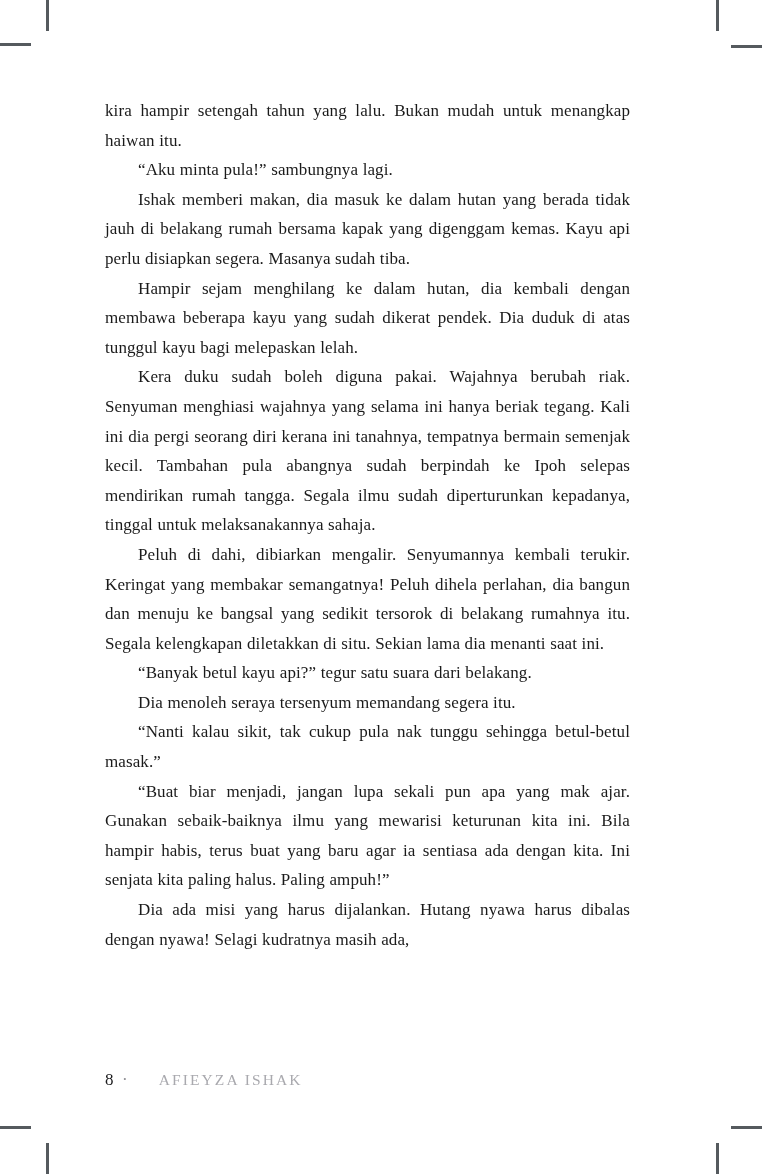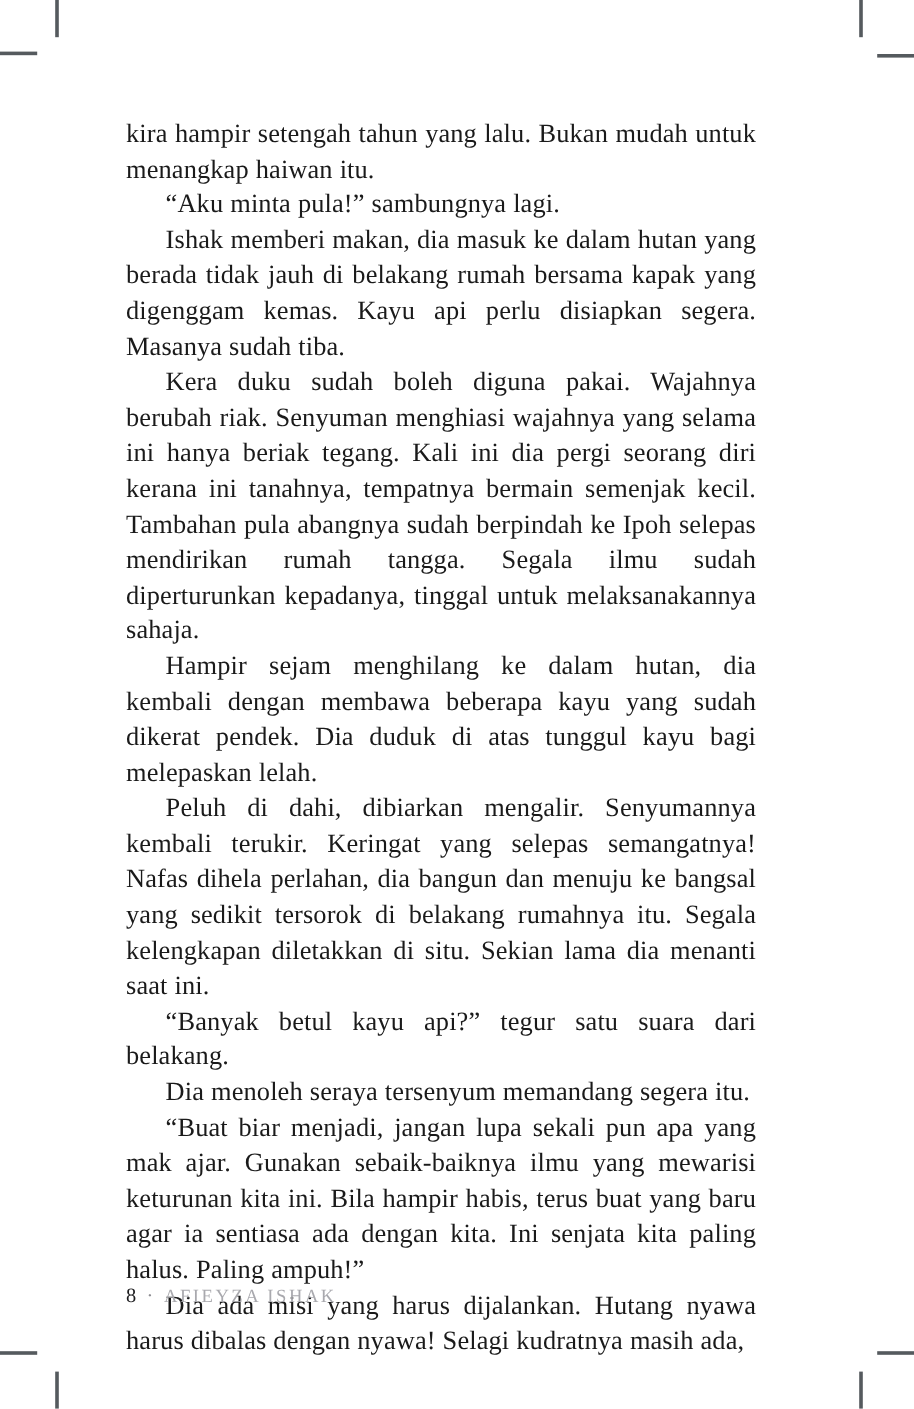--- a/index.html
+++ b/index.html
@@ -39,21 +39,21 @@
     left: 105px;
     top: 96px;
     width: 525px;
   }
 
   .para {
     margin: 0;
     text-align: justify;
     text-align-last: left;
     text-indent: 33px;
-    font-size: 22px;
+    font-size: 17px;
     line-height: 29.6px;
     color: #1a1a1a;
     letter-spacing: 0.1px;
     word-spacing: 0.2px;
   }
   .para.cont {
     text-indent: 0;
   }
 
   
@@ -74,43 +74,45 @@
   .folio-sep {
     font-size: 17px;
     color: #8d8d92;
     padding: 0 9px 0 8px;
   }
   .author {
     font-size: 15.5px;
     color: #a9a9ae;
     letter-spacing: 2.1px;
     text-transform: uppercase;
+    margin-left: 22px;
   }
 </style>
 </head>
 <body>
 
 <div class="crop crop-v crop-tl-v"></div>
 <div class="crop crop-h crop-tl-h"></div>
 <div class="crop crop-v crop-tr-v"></div>
 <div class="crop crop-h crop-tr-h"></div>
 <div class="crop crop-v crop-bl-v"></div>
 <div class="crop crop-h crop-bl-h"></div>
 <div class="crop crop-v crop-br-v"></div>
 <div class="crop crop-h crop-br-h"></div>
 
 <div class="page-body">
   <p class="para cont">kira hampir setengah tahun yang lalu. Bukan mudah untuk menangkap haiwan itu.</p>
   <p class="para">“Aku minta pula!” sambungnya lagi.</p>
   <p class="para">Ishak memberi makan, dia masuk ke dalam hutan yang berada tidak jauh di belakang rumah bersama kapak yang digenggam kemas. Kayu api perlu disiapkan segera. Masanya sudah tiba.</p>
+  <p class="para">Hampir sejam menghilang ke dalam hutan, dia kembali dengan membawa beberapa kayu yang sudah dikerat pendek. Dia duduk di atas tunggul kayu bagi melepaskan lelah.</p>
   <p class="para">Kera duku sudah boleh diguna pakai. Wajahnya berubah riak. Senyuman menghiasi wajahnya yang selama ini hanya beriak tegang. Kali ini dia pergi seorang diri kerana ini tanahnya, tempatnya bermain semenjak kecil. Tambahan pula abangnya sudah berpindah ke Ipoh selepas mendirikan rumah tangga. Segala ilmu sudah diperturunkan kepadanya, tinggal untuk melaksanakannya sahaja.</p>
-  <p class="para">Hampir sejam menghilang ke dalam hutan, dia kembali dengan membawa beberapa kayu yang sudah dikerat pendek. Dia duduk di atas tunggul kayu bagi melepaskan lelah.</p>
-  <p class="para">Peluh di dahi, dibiarkan mengalir. Senyumannya kembali terukir. Keringat yang selepas semangatnya! Nafas dihela perlahan, dia bangun dan menuju ke bangsal yang sedikit tersorok di belakang rumahnya itu. Segala kelengkapan diletakkan di situ. Sekian lama dia menanti saat ini.</p>
+  <p class="para">Peluh di dahi, dibiarkan mengalir. Senyumannya kembali terukir. Keringat yang membakar semangatnya! Peluh dihela perlahan, dia bangun dan menuju ke bangsal yang sedikit tersorok di belakang rumahnya itu. Segala kelengkapan diletakkan di situ. Sekian lama dia menanti saat ini.</p>
   <p class="para">“Banyak betul kayu api?” tegur satu suara dari  belakang.</p>
   <p class="para">Dia menoleh seraya tersenyum memandang segera itu.</p>
+  <p class="para">“Nanti kalau sikit, tak cukup pula nak tunggu sehingga betul-betul masak.”</p>
   <p class="para">“Buat biar menjadi, jangan lupa sekali pun apa yang mak ajar. Gunakan sebaik-baiknya ilmu yang mewarisi keturunan kita ini. Bila hampir habis, terus buat yang baru agar ia sentiasa ada dengan kita. Ini senjata kita paling halus. Paling ampuh!”</p>
   <p class="para">Dia ada misi yang harus dijalankan. Hutang nyawa harus dibalas dengan nyawa! Selagi kudratnya masih ada,</p>
 </div>
 
 <div class="footer">
   <span class="folio">8</span>
   <span class="folio-sep">·</span>
   <span class="author">Afieyza Ishak</span>
 </div>
 

